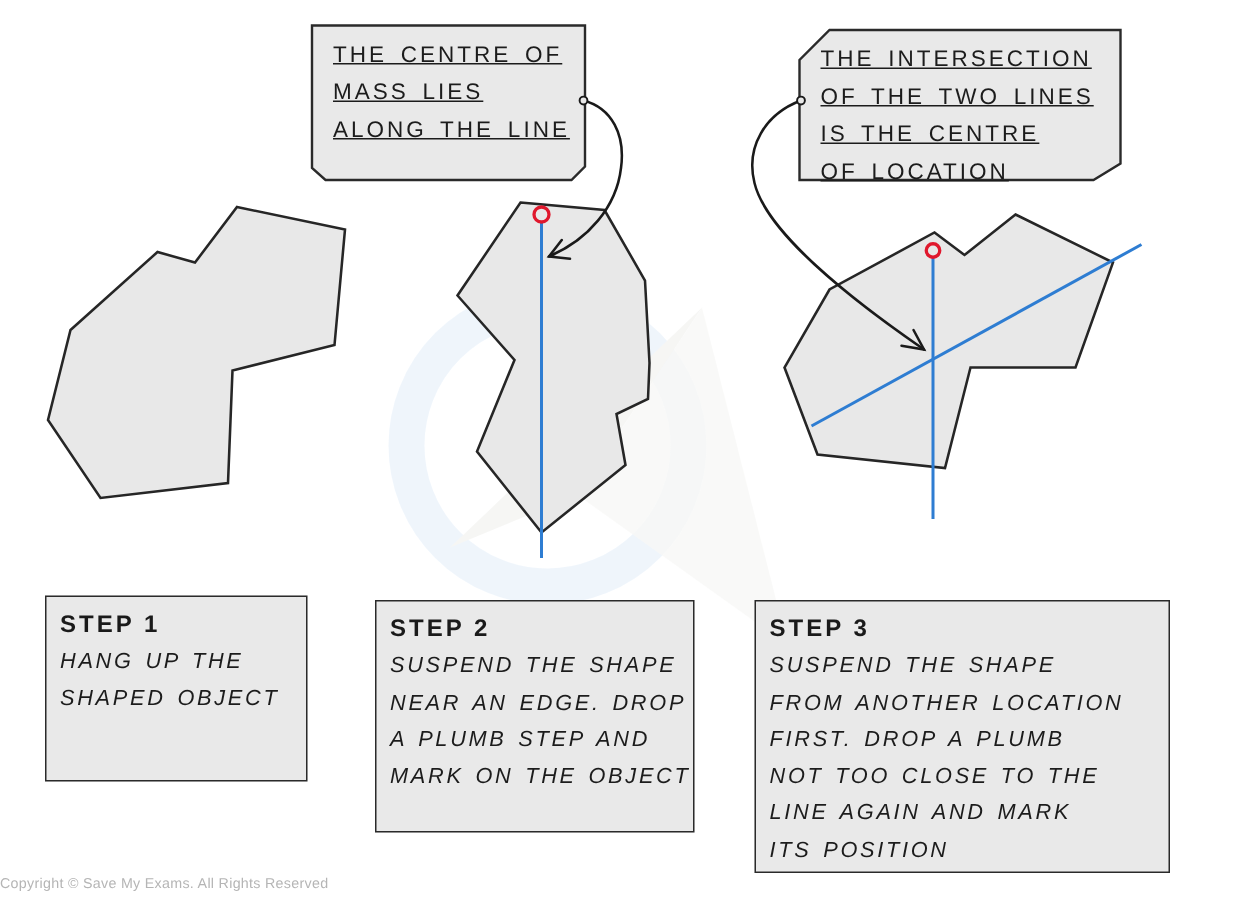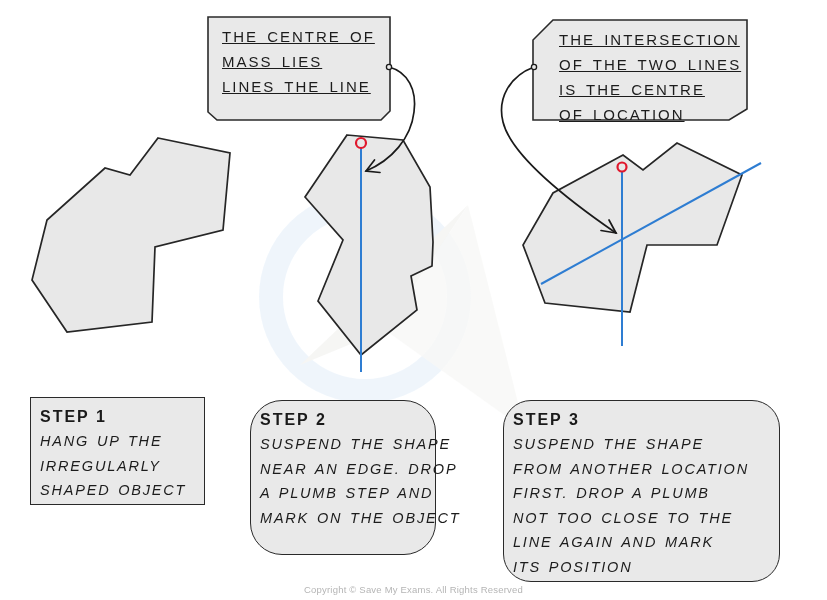--- a/index.html
+++ b/index.html
@@ -22,32 +22,32 @@
     position: absolute;
     font-size: 15px;
     letter-spacing: 2px;
     word-spacing: 3px;
     line-height: 25px;
     white-space: nowrap;
     color: #1c1c1c;
     text-decoration: underline;
   }
   .callout-1 { left: 222px; top: 24px; }
-  .callout-2 { left: 547px; top: 27px; margin-left: 12px; }
+  .callout-2 { left: 547px; top: 27px; }
   
   .step-box {
     position: absolute;
     box-sizing: border-box;
     background: #e9e9e9;
     border: 1.6px solid #2a2a2a;
     padding: 7px 9px;
   }
-  .step-box-1 { left: 30px;  top: 397px; width: 175px; height: 108px; }
-  .step-box-2 { left: 250px; top: 400px; width: 186px; height: 155px; border-radius: 32px; }
-  .step-box-3 { left: 503px; top: 400px; width: 277px; height: 182px; border-radius: 28px; }
+  .step-box-1 { left: 30px;  top: 397px; width: 175px; height: 124px; }
+  .step-box-2 { left: 250px; top: 400px; width: 213px; height: 155px; }
+  .step-box-3 { left: 503px; top: 400px; width: 277px; height: 182px; }
   .step-title {
     font-size: 16px;
     font-weight: bold;
     letter-spacing: 2px;
     line-height: 24px;
     white-space: nowrap;
   }
   .step-line {
     font-size: 14.5px;
     letter-spacing: 1.8px;
@@ -55,21 +55,20 @@
     line-height: 24.5px;
     white-space: nowrap;
     color: #1c1c1c;
     font-style: italic;
   }
   .copyright {
     position: absolute;
     left: 0;
     bottom: 5px;
     width: 827px;
-    text-align: center;
     font-size: 9.5px;
     letter-spacing: 0.2px;
     color: #b5b5b5;
   }
 </style>
 </head>
 <body>
 
 <div class="stage">
 
@@ -105,34 +104,33 @@
     <path d="M 208,17 L 390,17 L 390,111 L 381,120 L 217,120 L 208,112 Z" fill="#e9e9e9" stroke="#2a2a2a" stroke-width="1.6"></path>
     <path d="M 553,20 L 747,20 L 747,109 L 729,120 L 533,120 L 533,40 Z" fill="#e9e9e9" stroke="#2a2a2a" stroke-width="1.6"></path>
 
     <circle cx="389" cy="67" r="2.6" fill="#e9e9e9" stroke="#1a1a1a" stroke-width="1.3"></circle>
     <circle cx="534" cy="67" r="2.6" fill="#e9e9e9" stroke="#1a1a1a" stroke-width="1.3"></circle>
   </svg>
 
   <div class="callout-text callout-1">
     <div>THE CENTRE OF</div>
     <div>MASS LIES</div>
-    <div>LINES THE LINE</div>
+    <div>ALONG THE LINE</div>
   </div>
 
   <div class="callout-text callout-2">
     <div>THE INTERSECTION</div>
     <div>OF THE TWO LINES</div>
     <div>IS THE CENTRE</div>
     <div>OF LOCATION</div>
   </div>
 
   <div class="step-box step-box-1">
     <div class="step-title">STEP 1</div>
     <div class="step-line">HANG UP THE</div>
-    <div class="step-line">IRREGULARLY</div>
     <div class="step-line">SHAPED OBJECT</div>
   </div>
 
   <div class="step-box step-box-2">
     <div class="step-title">STEP 2</div>
     <div class="step-line">SUSPEND THE SHAPE</div>
     <div class="step-line">NEAR AN EDGE. DROP</div>
     <div class="step-line">A PLUMB STEP AND</div>
     <div class="step-line">MARK ON THE OBJECT</div>
   </div>

